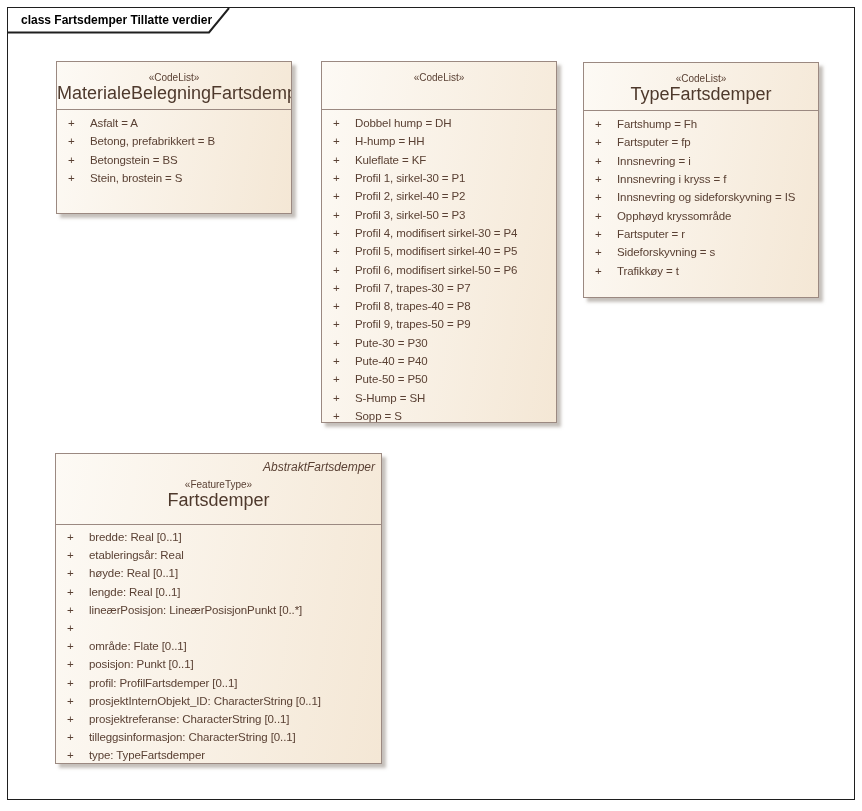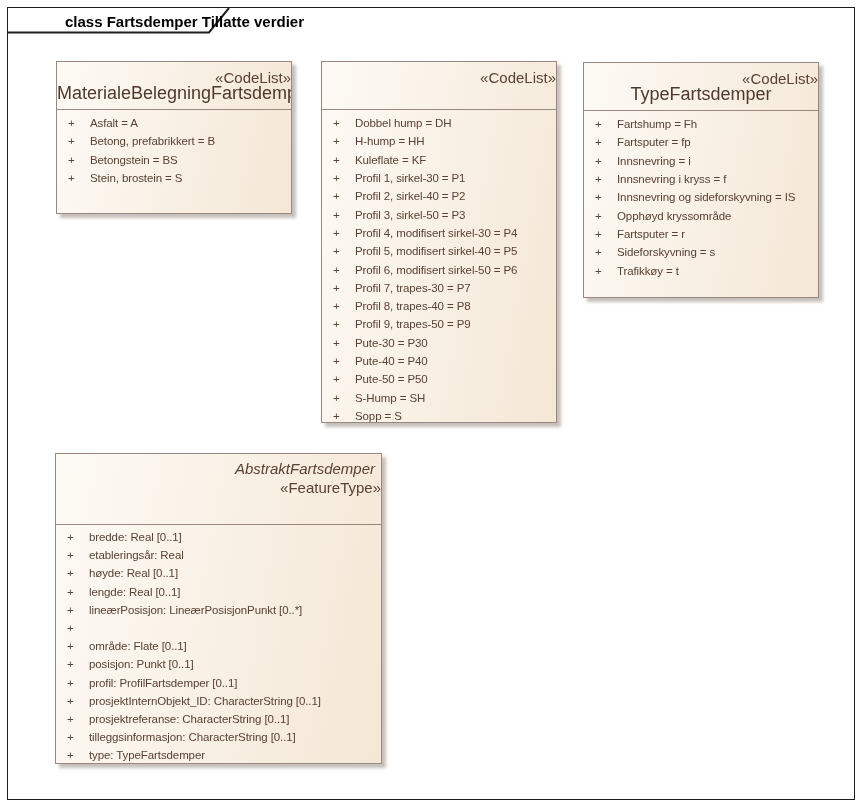--- a/index.html
+++ b/index.html
@@ -16,43 +16,43 @@
     --fill-d: #f4e7d5;
   }
   .canvas { position: absolute; inset: 0; }
   .frame {
     position: absolute; left: 7px; top: 7px; width: 848px; height: 793px;
     border: 1.5px solid var(--frame-border); box-sizing: border-box; background: #ffffff;
   }
   .tab-outline { position: absolute; left: 0; top: 0; }
   .tab-title {
     position: absolute; left: 13px; top: 5px; width: 200px;
-    font-size: 15px; font-weight: bold; color: #000000; white-space: nowrap; margin-left: 44px;
+    font-size: 12px; font-weight: bold; color: #000000; white-space: nowrap;
   }
   .uml-box {
     position: absolute; box-sizing: border-box;
     border: 1px solid var(--box-border);
     background: linear-gradient(100deg, var(--fill-l) 0%, var(--fill-d) 100%);
     box-shadow: 4px 4px 3px rgba(150, 140, 132, 0.55);
     color: var(--box-text); overflow: hidden;
   }
   .b1 { left: 48px;  top: 53px;  width: 236px; height: 153px; }
   .b2 { left: 313px; top: 53px;  width: 236px; height: 362px; }
   .b3 { left: 575px; top: 54px;  width: 236px; height: 236px; }
   .b4 { left: 47px;  top: 445px; width: 327px; height: 311px; }
   .box-header {
     box-sizing: border-box; border-bottom: 1px solid var(--box-border);
     text-align: center; padding-top: 8px; height: 48px;
   }
   .b4 .box-header { height: 71px; padding-top: 4px; }
   .parent-name {
-    text-align: right; font-style: italic; font-size: 15px;
+    text-align: right; font-style: italic; font-size: 12px;
     color: var(--box-text); padding: 2px 6px 3px 0;
   }
-  .stereotype { font-size: 15px; line-height: 15px; text-align: right; }
+  .stereotype { font-size: 10px; line-height: 15px; }
   .class-name { font-size: 18px; font-weight: normal; line-height: 17px; color: var(--name-text); }
   .attrs { padding-top: 4px; }
   .b4 .attrs { padding-top: 3px; }
   .attr-row {
     display: flex; align-items: center; height: 18.3px;
     font-size: 11.5px; white-space: nowrap;
   }
   .b4 .attr-row { height: 18.2px; }
   .vis { display: inline-block; width: 22px; padding-left: 11px; flex: 0 0 auto; }
   .attr-text { flex: 0 0 auto; letter-spacing: -0.1px; }
@@ -211,20 +211,21 @@
           <span class="vis">+</span>
           <span class="attr-text">Trafikkøy = t</span>
         </div>
         </div>
     </div>
 
     <div class="uml-box b4">
       <div class="box-header">
         <div class="parent-name">AbstraktFartsdemper</div>
         <div class="stereotype">«FeatureType»</div>
+        <div class="class-name">Fartsdemper</div>
       </div>
       <div class="attrs">
           <div class="attr-row">
           <span class="vis">+</span>
           <span class="attr-text">bredde: Real [0..1]</span>
         </div>
           <div class="attr-row">
           <span class="vis">+</span>
           <span class="attr-text">etableringsår: Real</span>
         </div>

